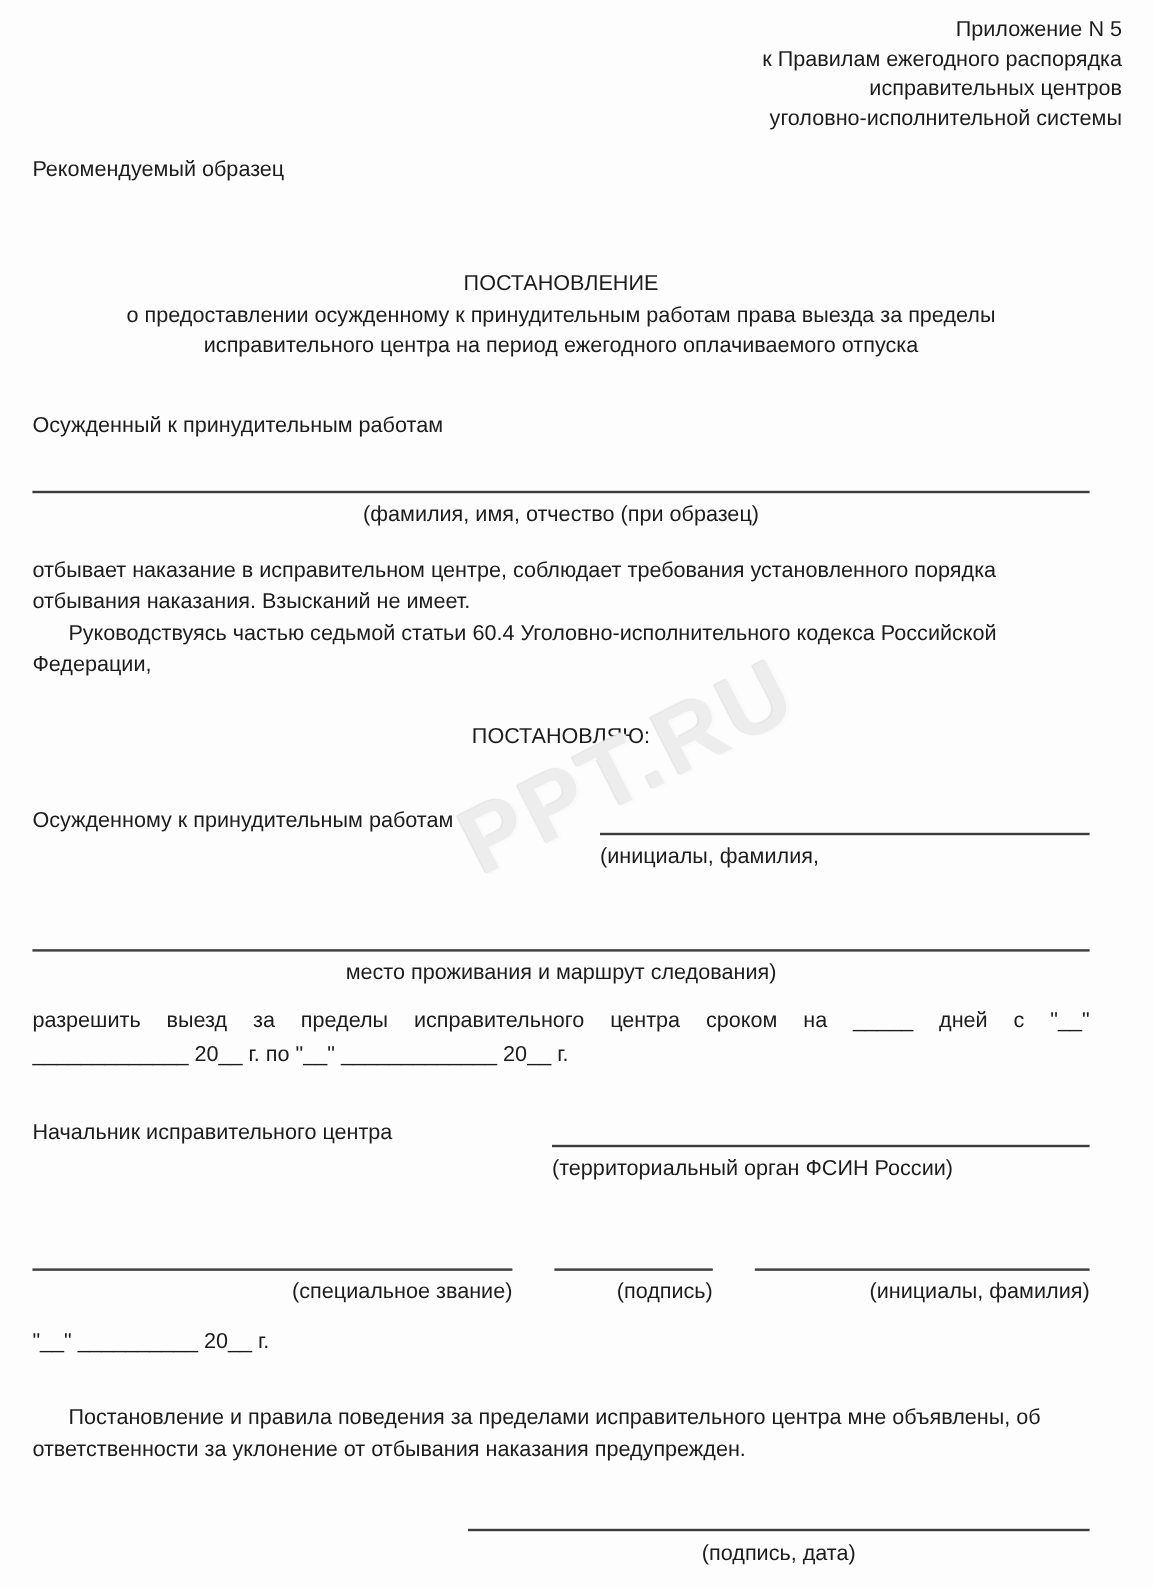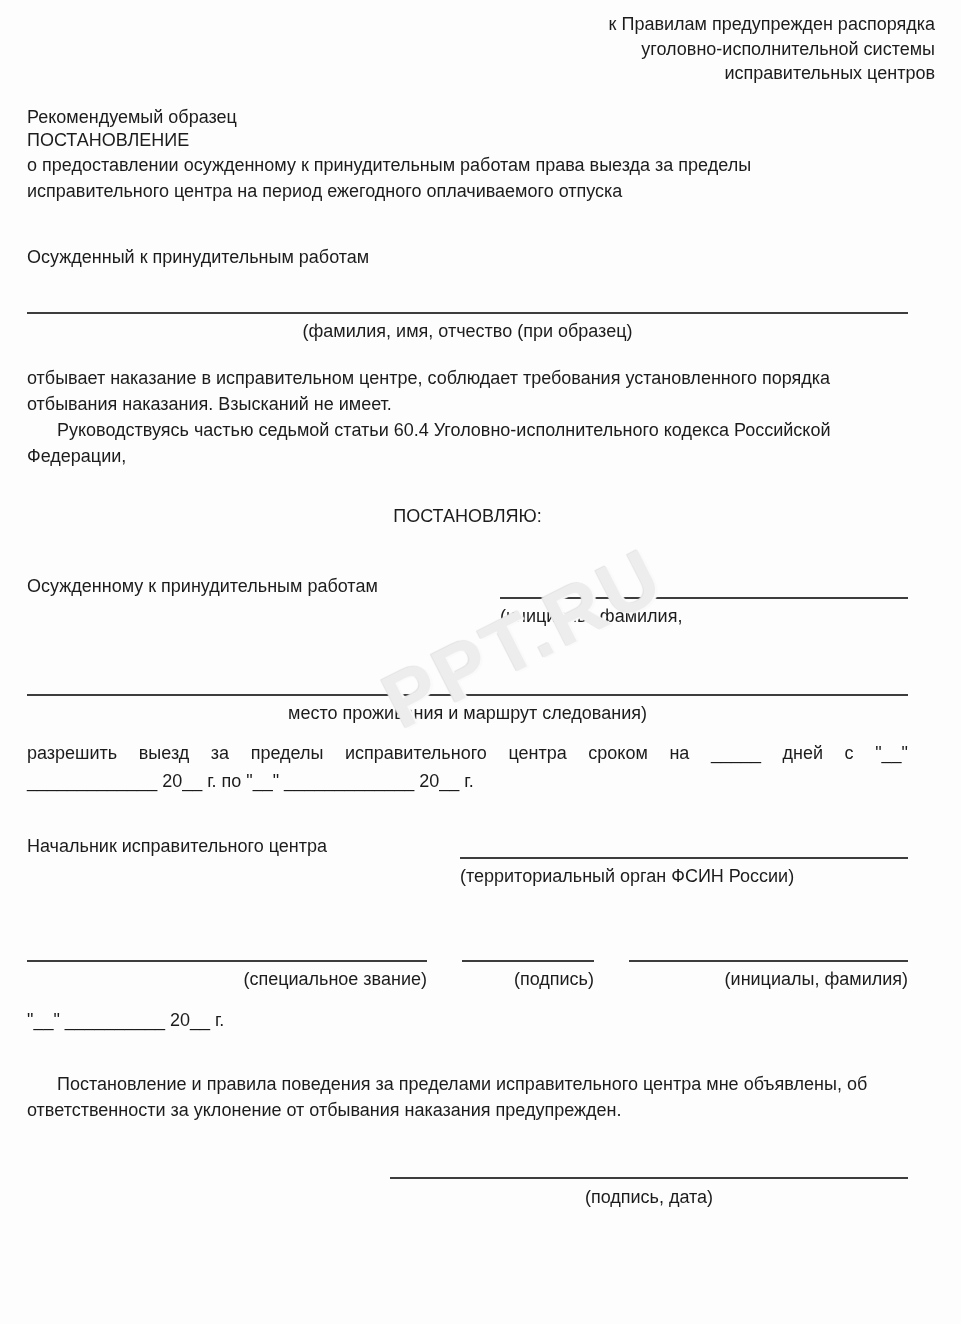--- a/index.html
+++ b/index.html
@@ -9,21 +9,21 @@
     background:#fdfdfd;
     box-sizing:border-box;
     padding:12px 53px 0 27px;
     font-family:"Liberation Sans", sans-serif;
     font-size:18px;
     color:#1c1c1c;
     overflow:hidden;
   }
   .doc-header{ text-align:right; line-height:24.5px; margin-right:-27px;}
   .sample-note{ margin-top:21px; margin-right:-27px;}
-  .title-block{ line-height:25.5px;}
+  .title-block{ text-align:center; margin-top:72px; line-height:25.5px;}
   .para{ line-height:26px; }
   .indent{ text-indent:30px; }
   .label-line{ margin-top:40px; line-height:26px;}
   .blank-full{ height:42px; border-bottom:2px solid #3d3d3d; }
   .caption{ text-align:center; margin-top:5px; line-height:24px;}
   .serving{ margin-top:22px; }
   .resolve-heading{ text-align:center; margin-top:34px; line-height:26px;}
   .row-with-blank{ display:flex; align-items:flex-end; margin-top:42px; line-height:26px;}
   .row-with-blank .lbl{ white-space:nowrap; }
   .row-blank{ border-bottom:2px solid #3d3d3d; height:26px; margin-left:auto; }
@@ -55,23 +55,24 @@
   }
 </style>
 </head>
 <body>
 
 <div class="page">
 
   <div class="watermark">PPT.RU</div>
 
   <div class="doc-header">
-    <div>к Правилам предупрежден распорядка</div>
+    <div>Приложение N 5</div>
+    <div>к Правилам ежегодного распорядка</div>
+    <div>исправительных центров</div>
     <div>уголовно-исполнительной системы</div>
-    <div>исправительных центров</div>
   </div>
 
   <div class="sample-note">Рекомендуемый образец</div>
 
   <div class="title-block">
     <div>ПОСТАНОВЛЕНИЕ</div>
     <div>о предоставлении осужденному к принудительным работам права выезда за пределы</div>
     <div>исправительного центра на период ежегодного оплачиваемого отпуска</div>
   </div>
 

